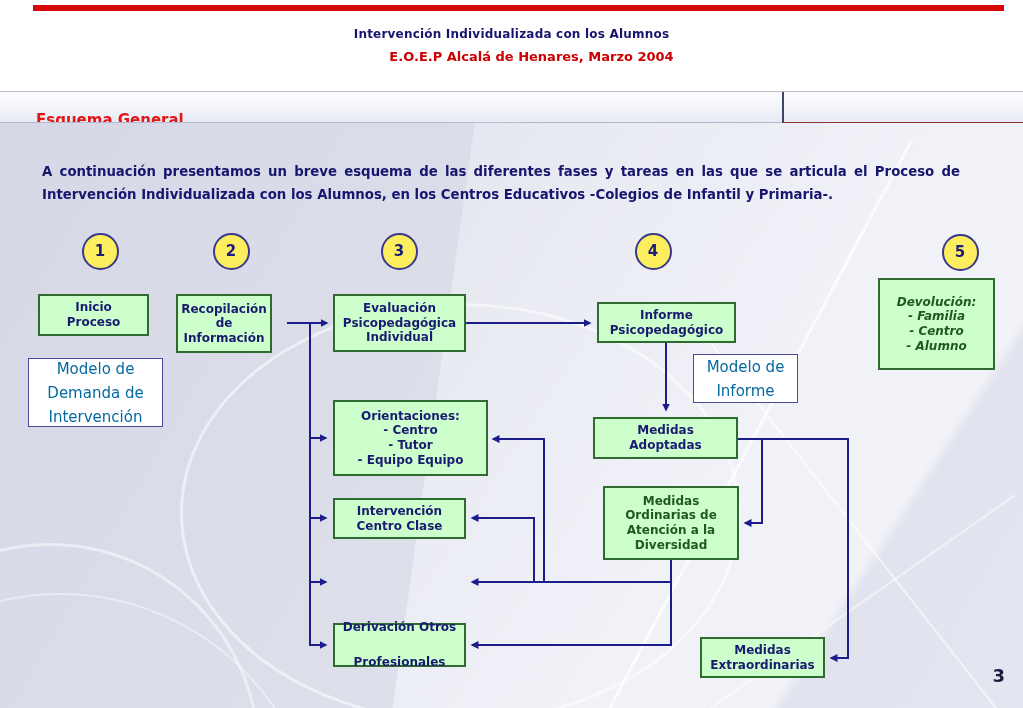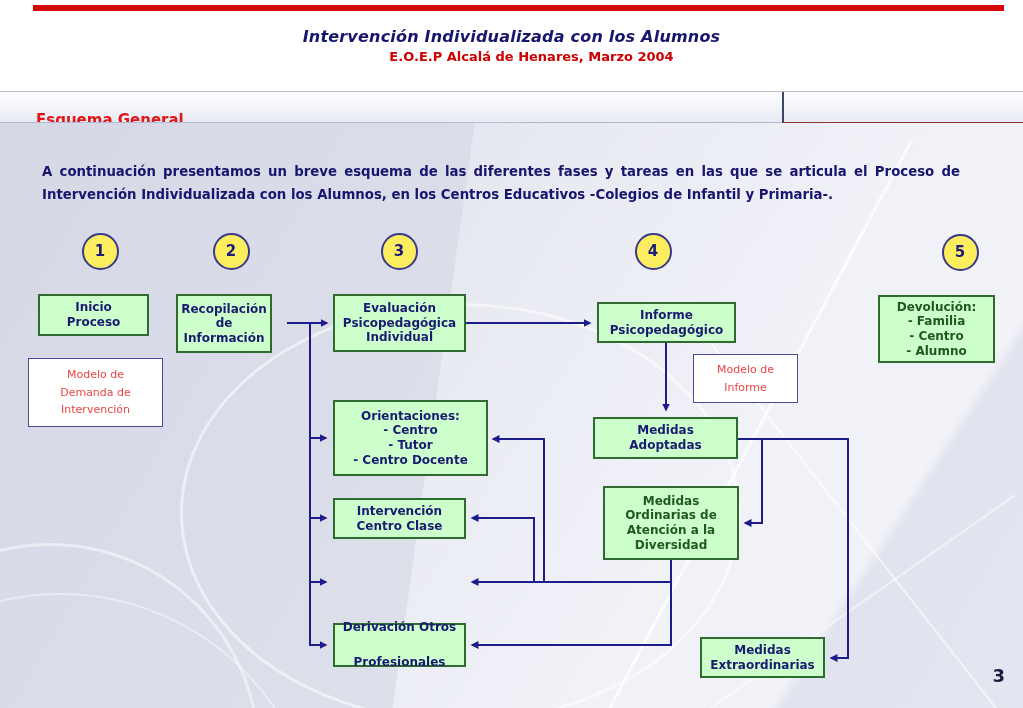--- a/index.html
+++ b/index.html
@@ -4,21 +4,21 @@
 <style>
   * { margin:0; padding:0; box-sizing:border-box; }
   html,body { width:1023px; height:708px; }
   body { font-family:"DejaVu Sans","Liberation Sans",sans-serif; background:#fff; }
   #slide { position:relative; width:1023px; height:708px; overflow:hidden; background:#fff; }
 
   
   #top-rule { position:absolute; left:33px; top:5px; width:971px; height:6px; background:#d40808; }
   #title-zone { position:absolute; left:0; top:0; width:1023px; height:91px; background:#ffffff; }
   #slide-title { position:absolute; left:0; top:27px; width:1023px; text-align:center;
-                 font-size:16px; font-weight:bold; color:#16166e; letter-spacing:.2px;font-style:italic; }
+                 font-size:12px; font-weight:bold; color:#16166e; letter-spacing:.2px; }
   #slide-subtitle { position:absolute; left:0; top:49px; width:1023px; text-align:center;
                     font-size:13px; font-weight:bold; color:#cc0000;padding-left:40px; }
 
   
   #section-bar { position:absolute; left:0; top:91px; width:1023px; height:32px;
                  background:linear-gradient(180deg,#fdfdff 0%,#f3f4fa 55%,#e7e9f3 100%);
                  border-top:1px solid #b9bccb; }
   #section-title { position:absolute; left:36px; top:7px; font-size:15px; font-weight:bold; color:#e31515;margin-top:12px; }
   #section-divider { position:absolute; left:782px; top:0; width:2px; height:32px; background:#3c4668; }
   #bar-underline-left { position:absolute; left:0; top:30px; width:782px; height:2px; background:#b4b9cf; }
@@ -49,22 +49,22 @@
   #diagram-layer { position:absolute; left:0; top:0; width:1023px; height:708px; }
   #connector-svg { position:absolute; left:0; top:0; width:1023px; height:708px; }
   .step-circle { position:absolute; width:37px; height:37px; border-radius:50%;
                  background:#fdee60; border:2px solid #3a3a8c;
                  display:flex; align-items:center; justify-content:center;
                  font-size:15px; font-weight:bold; color:#1c1c7a; }
   .fc-box { position:absolute; display:flex; flex-direction:column; justify-content:center;
             text-align:center; font-weight:bold; font-size:12px; line-height:1.22; }
   .fc-box.green { background:#ccffcc; border:2px solid #2f6b2f; color:#1a1a70; }
   .fc-box.green.greentext { color:#1e5a1e; }
-  .fc-box.white { background:#ffffff; border:1.5px solid #4a4a9a; color:#ef4444;
-                  font-weight:normal; font-size:11px; line-height:1.6; }
+  .fc-box.white { background:#ffffff; border:1.5px solid #4a4a9a; color:#0369a1;
+                  font-weight:normal; font-size:15px; line-height:1.6; }
 
   
   #page-number { position:absolute; right:18px; top:665px; font-size:18px; font-weight:bold; color:#19193f; }
 </style>
 </head>
 <body>
 
 <div id="slide">
 
   <div id="title-zone">
@@ -136,21 +136,21 @@
       </div>
       <div class="fc-box green" style="left: 333px; top: 294px; width: 133px; height: 58px;">
         <div>Evaluación</div>
         <div>Psicopedagógica</div>
         <div>Individual</div>
       </div>
       <div class="fc-box green" style="left: 333px; top: 400px; width: 155px; height: 76px;">
         <div>Orientaciones:</div>
         <div>- Centro</div>
         <div>- Tutor</div>
-        <div>- Centro Docente</div>
+        <div>- Equipo Equipo</div>
       </div>
       <div class="fc-box green" style="left: 333px; top: 498px; width: 133px; height: 41px;">
         <div>Intervención</div>
         <div>Centro Clase</div>
       </div>
       <div class="fc-box green" style="left: 333px; top: 623px; width: 133px; height: 44px; gap: 20px;">
         <div>Derivación Otros</div>
         <div>Profesionales</div>
       </div>
       <div class="fc-box green" style="left: 597px; top: 302px; width: 139px; height: 41px;">
@@ -168,21 +168,21 @@
       <div class="fc-box green greentext" style="left: 603px; top: 486px; width: 136px; height: 74px;">
         <div>Medidas</div>
         <div>Ordinarias de</div>
         <div>Atención a la</div>
         <div>Diversidad</div>
       </div>
       <div class="fc-box green" style="left: 700px; top: 637px; width: 125px; height: 41px;">
         <div>Medidas</div>
         <div>Extraordinarias</div>
       </div>
-      <div class="fc-box green greentext" style="left: 878px; top: 295px; width: 117px; height: 68px;">
+      <div class="fc-box green greentext" style="left: 878px; top: 278px; width: 117px; height: 92px; font-style: italic;">
         <div>Devolución:</div>
         <div>- Familia</div>
         <div>- Centro</div>
         <div>- Alumno</div>
       </div>
     </div>
 
   <div id="page-number">3</div>
 
 </div>

